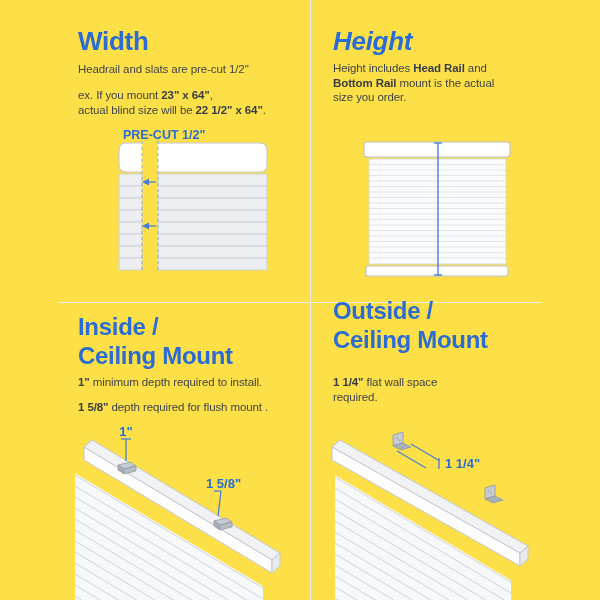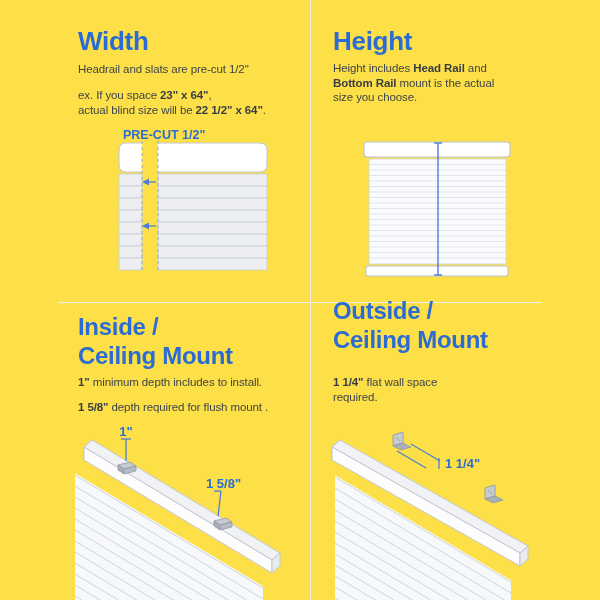--- a/index.html
+++ b/index.html
@@ -29,21 +29,21 @@
   <div class="divider-h"></div>
 
   <section>
     <h2 class="sec-title abs" style="left:78px;top:26px;">Width</h2>
 
     <p class="body abs" style="left:78px;top:62px;">
       <span>Headrail and slats are pre-cut 1/2"</span>
     </p>
 
     <p class="body abs" style="left:78px;top:88px;">
-      <span>ex. If you space </span><b>23" x 64"</b><span>,</span><br>
+      <span>ex. If you mount </span><b>23" x 64"</b><span>,</span><br>
       <span>actual blind size will be </span><b>22 1/2" x 64"</b><span>.</span>
     </p>
 
     <svg class="abs" style="left:105px;top:122px;" width="185" height="152" viewBox="0 0 185 152">
       <text class="diag-label" x="18" y="17" font-size="12.5">PRE-CUT 1/2"</text>
 
       <path d="M37,21 H21 Q14,21 14,28 V43 Q14,50 21,50 H37" fill="#ffffff" stroke="#c3c8d2" stroke-width="1.1"></path>
 
       <path d="M53,21 H155 Q162,21 162,28 V43 Q162,50 155,50 H53" fill="#ffffff" stroke="#c3c8d2" stroke-width="1.1"></path>
 
@@ -77,26 +77,26 @@
         <polygon points="37,60 44,56.5 44,63.5" fill="#4a7fd9"></polygon>
       </g>
       <g>
         <line x1="51" y1="104" x2="43" y2="104" stroke="#4a7fd9" stroke-width="1.3"></line>
         <polygon points="37,104 44,100.5 44,107.5" fill="#4a7fd9"></polygon>
       </g>
     </svg>
   </section>
 
   <section>
-    <h2 class="sec-title abs" style="left:333px;top:26px;">Height</h2>
+    <h2 class="sec-title abs" style="left:333px;top:26px;font-style:italic;">Height</h2>
 
     <p class="body abs" style="left:333px;top:61px;width:190px;">
       <span>Height includes </span><b>Head Rail</b><span> and</span><br>
       <b>Bottom Rail</b><span> mount is the actual</span><br>
-      <span>size you choose.</span>
+      <span>size you order.</span>
     </p>
 
     <svg class="abs" style="left:350px;top:132px;" width="170" height="150" viewBox="0 0 170 150">
 
       <rect x="14" y="10" width="146" height="15" rx="3" fill="#ffffff" stroke="#bcc2cb" stroke-width="1.1"></rect>
 
       <g>
         <rect x="19" y="27" width="137" height="105" fill="#fafbfc" stroke="#cfd4da" stroke-width="0.8"></rect>
         <g stroke="#d8dbe0" stroke-width="0.7">
           <line x1="19" y1="32.5" x2="156" y2="32.5"></line>
@@ -130,21 +130,21 @@
     </svg>
   </section>
 
   <section>
     <h2 class="sec-title small abs" style="left:78px;top:312px;">
       <span>Inside /</span><br>
       <span>Ceiling Mount</span>
     </h2>
 
     <p class="body abs" style="left:78px;top:375px;">
-      <b>1"</b><span> minimum depth includes to install.</span>
+      <b>1"</b><span> minimum depth required to install.</span>
     </p>
     <p class="body abs" style="left:78px;top:400px;">
       <b>1 5/8"</b><span> depth required for flush mount .</span>
     </p>
 
     <svg class="abs" style="left:55px;top:420px;" width="245" height="180" viewBox="0 0 245 180">
       <defs>
         <clipPath id="bl-pleat-clip">
             <polygon points="20,53 208,166 208,180 20,180"></polygon>
           </clipPath>

